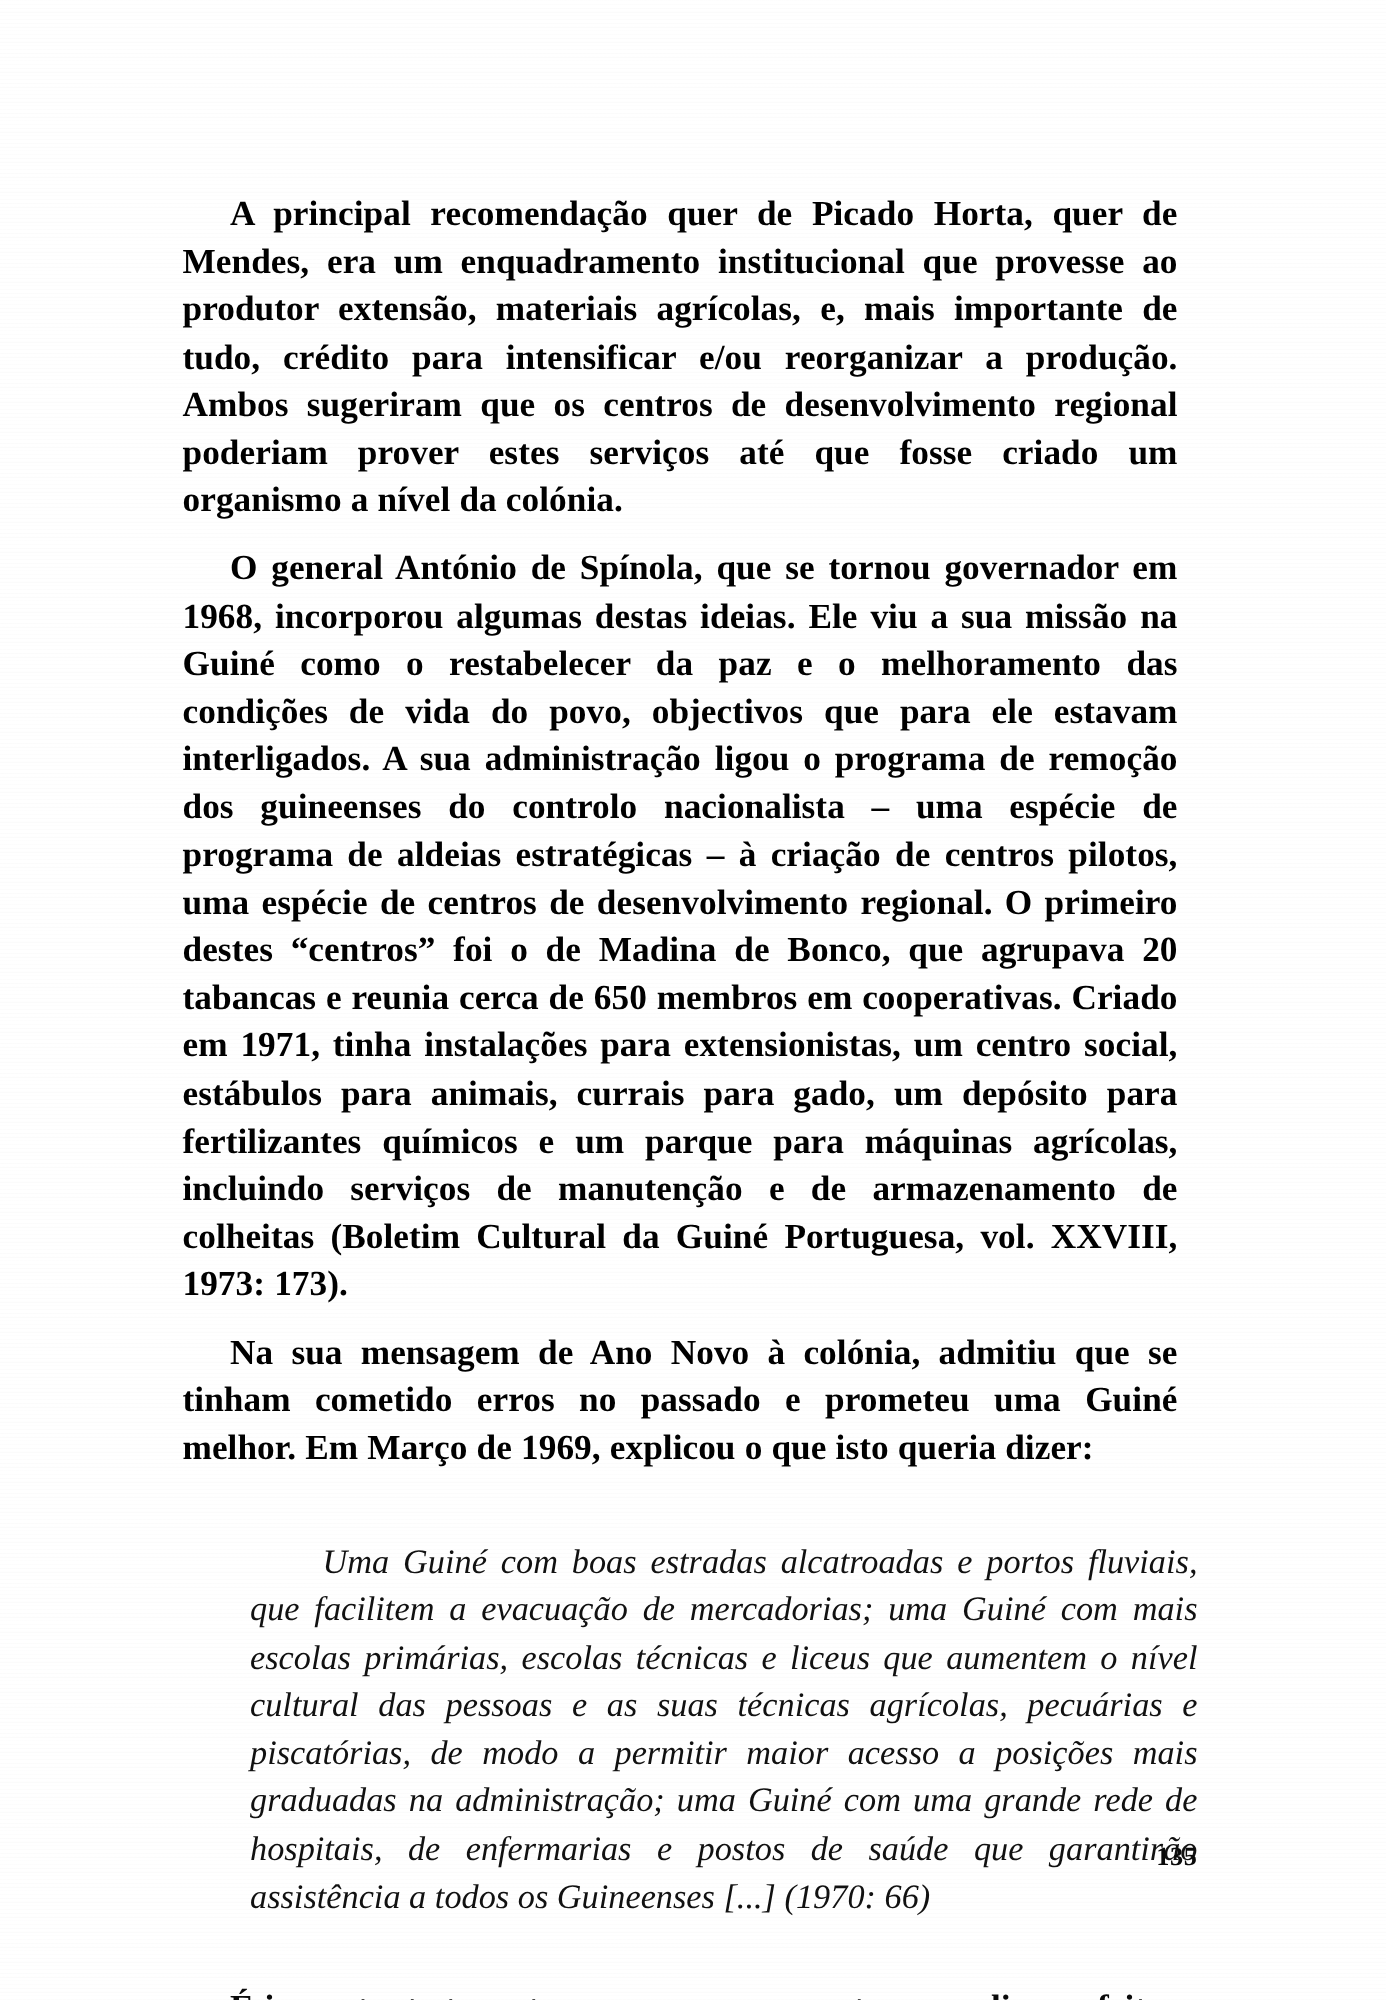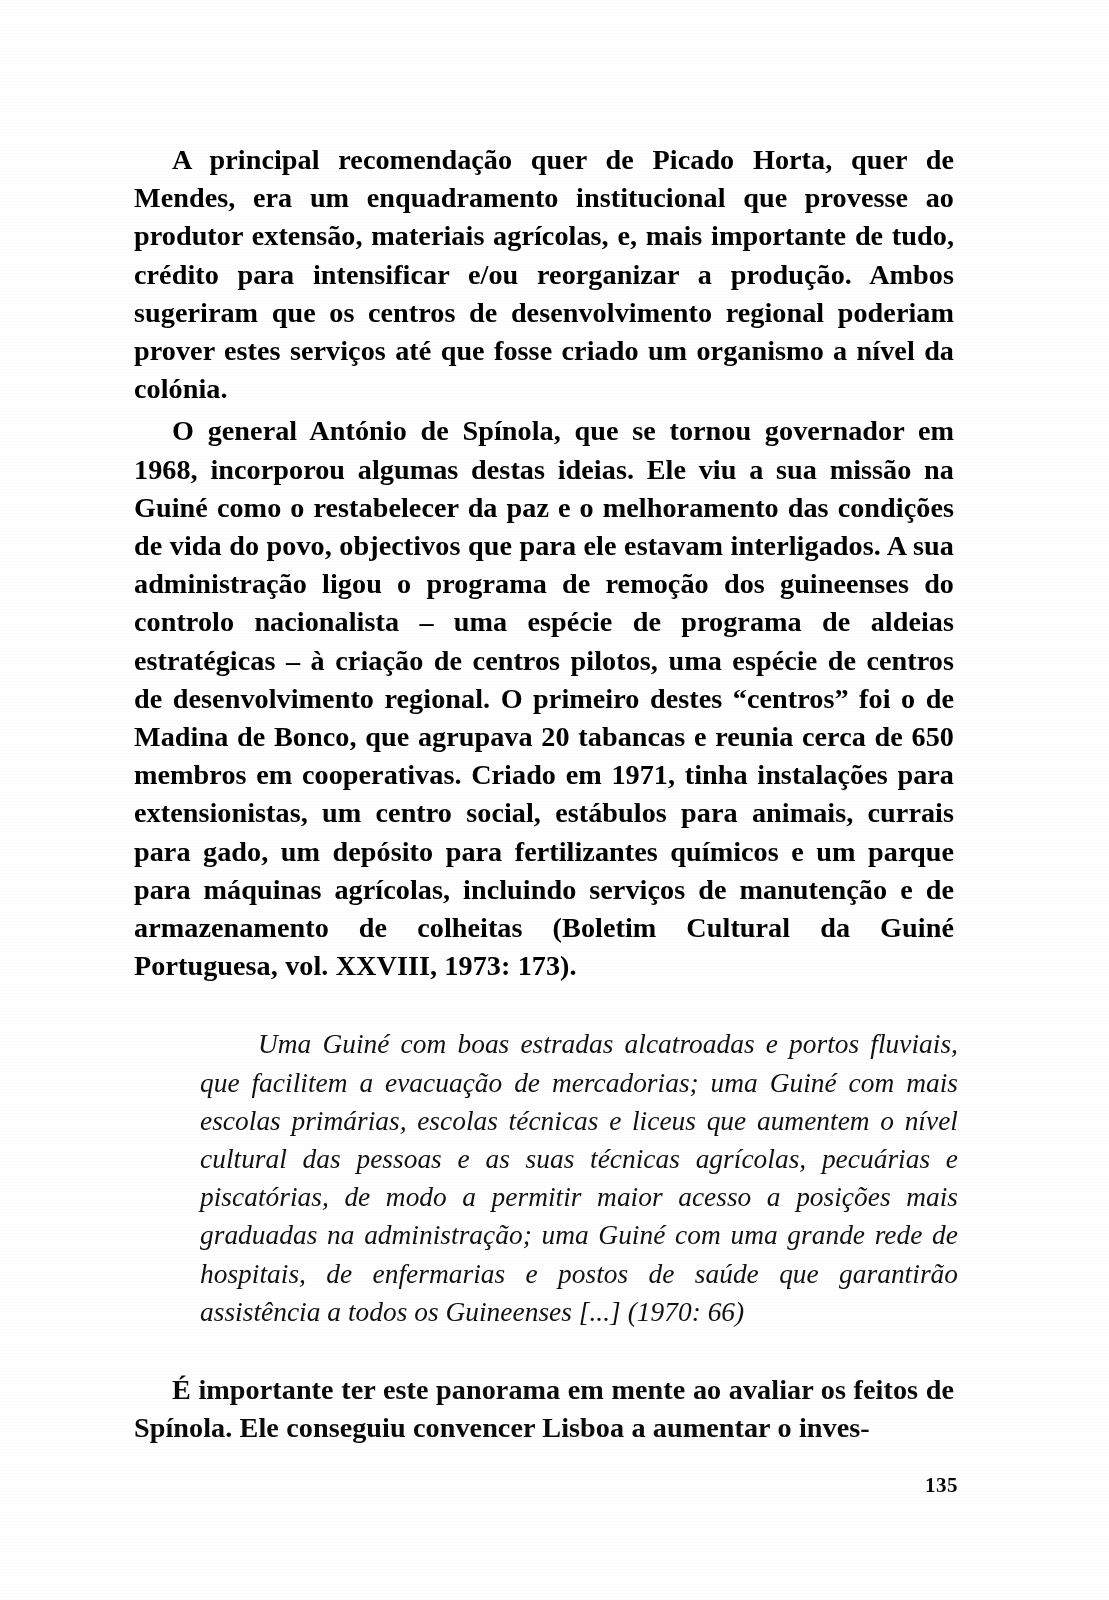--- a/index.html
+++ b/index.html
@@ -23,21 +23,21 @@
 
   
   .text-column {
     position: absolute;
     left: 130px;
     top: 137px;
     width: 828px;
   }
 
   p.body-par {
-    margin: 4px;
+    margin: 16px;
     text-align: justify;
     text-justify: inter-word;
     font-size: 28.2px;
     line-height: 38.2px;
     text-indent: 38px;
     letter-spacing: 0.05px;
     word-spacing: 0.2px;
     font-weight: 600;
     color: #0a0a0a;
   }
@@ -104,20 +104,21 @@
 <body>
 
 <div class="page">
 
   <div class="text-column">
 
     <p class="body-par heavy">A principal recomendação quer de Picado Horta, quer de Mendes, era um enquadramento institucional que provesse ao produtor extensão, materiais agrícolas, e, mais importante de tudo, crédito para intensificar e/ou reorganizar a produção. Ambos sugeriram que os centros de desenvolvimento regional poderiam prover estes serviços até que fosse criado um organismo a nível da colónia.</p>
 
     <p class="body-par heavy"><span>O general António de Spínola, que se tornou governador em 1968, incorporou algumas destas ideias. Ele viu a sua missão na Guiné como o restabelecer da paz e o melhoramento das condições de vida do povo, objectivos que para ele estavam interligados. A sua administração ligou o programa de remoção dos guineenses do controlo nacionalista – uma espécie de programa de aldeias estratégicas – à criação de centros pilotos, uma espécie de centros de desenvolvimento regional. O primeiro destes “centros” foi o de Madina de Bonco, que agrupava 20 tabancas e reunia cerca de 650 membros em cooperativas. Criado em 1971, tinha instalações para extensionistas, um centro social, estábulos para animais, currais para gado, um depósito para fertilizantes químicos e um parque para máquinas agrícolas, incluindo serviços de manutenção e de armazenamento de colheitas (</span><span class="ital">Boletim Cultural da Guiné Portuguesa</span><span>, vol. XXVIII, 1973: 173).</span></p>
 
+    <p class="body-par heavy">Na sua mensagem de Ano Novo à colónia, admitiu que se tinham cometido erros no passado e prometeu uma Guiné melhor. Em Março de 1969, explicou o que isto queria dizer:</p>
 
     <div class="quote-block">
       <div class="quote-spacer-top"></div>
       <p class="quote-par">Uma Guiné com boas estradas alcatroadas e portos fluviais, que facilitem a evacuação de mercadorias; uma Guiné com mais escolas primárias, escolas técnicas e liceus que aumentem o nível cultural das pessoas e as suas técnicas agrícolas, pecuárias e piscatórias, de modo a permitir maior acesso a posições mais graduadas na administração; uma Guiné com uma grande rede de hospitais, de enfermarias e postos de saúde que garantirão assistência a todos os Guineenses [...] (1970: 66)</p>
       <div class="quote-spacer-bottom"></div>
     </div>
 
     <p class="body-par normalish">É importante ter este panorama em mente ao avaliar os feitos de Spínola. Ele conseguiu convencer Lisboa a aumentar o inves-</p>
 
   </div>

